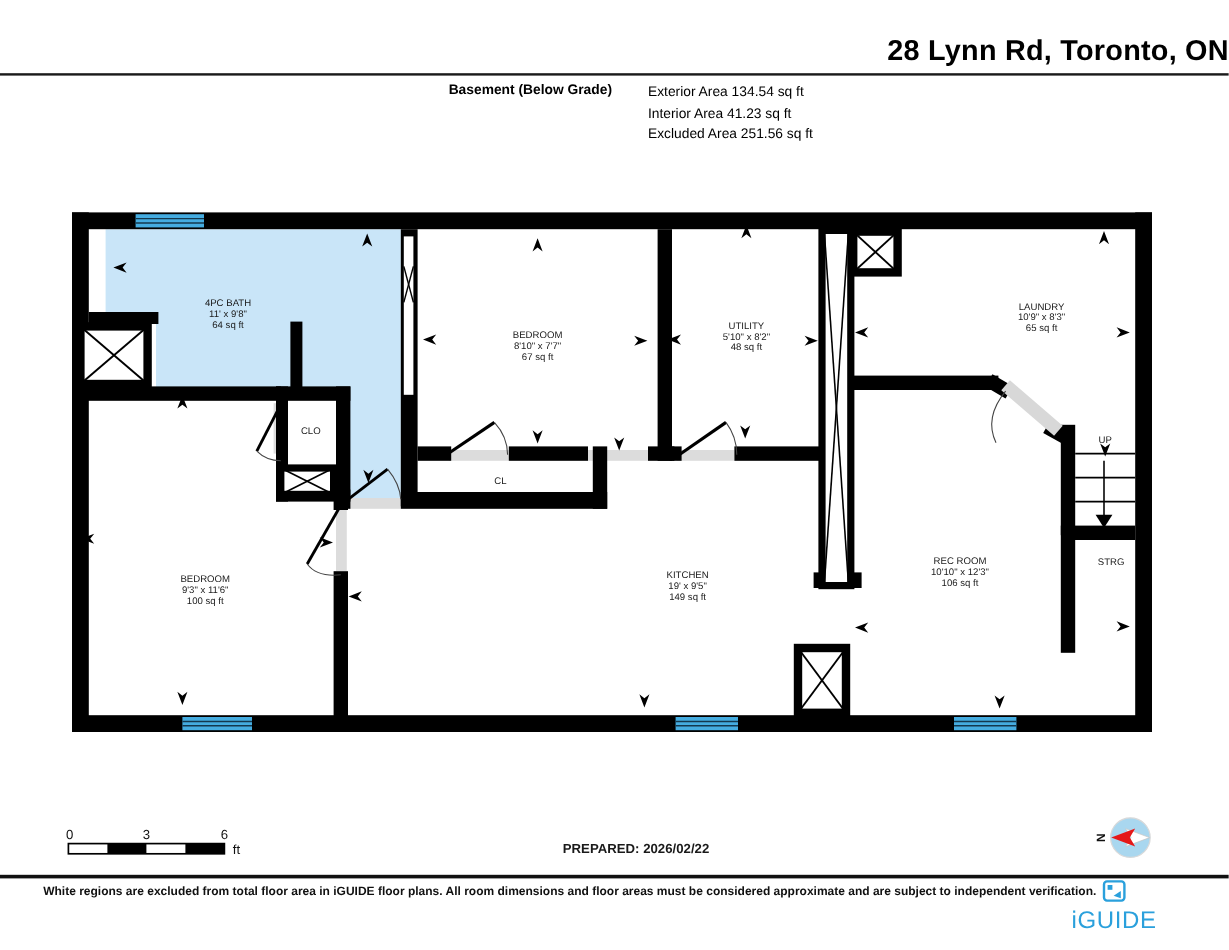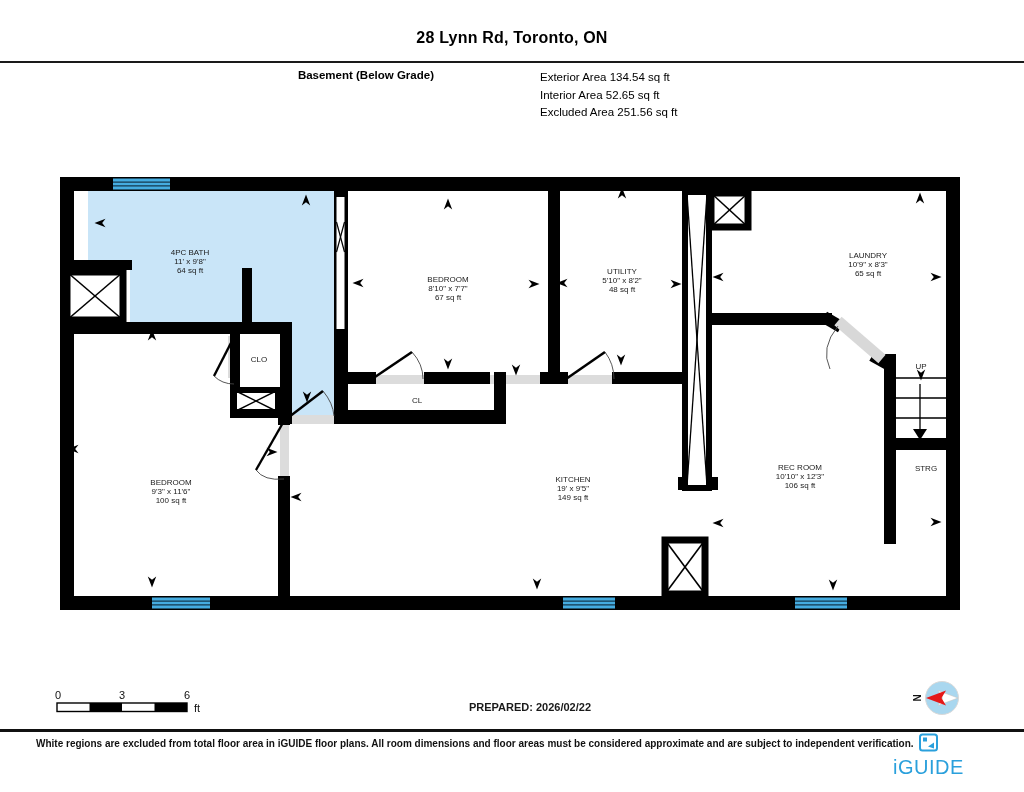--- a/index.html
+++ b/index.html
@@ -1,26 +1,26 @@
 <!DOCTYPE html>
 <html><head>
 <meta charset="utf-8">
 <style>
   html,body{margin:0;padding:0;}
   body{
     width:1024px;height:792px;position:relative;background:#ffffff;
     font-family:"Liberation Sans", sans-serif;color:#111;overflow:hidden;
   }
   .page-title{
-    position:absolute;top:29px;left:0;width:1024px;text-align:center;
-    font-size:16px;font-weight:bold;letter-spacing:.2px;color:#000;
+    position:absolute;top:29px;left:0;width:1024px;text-align:right;
+    font-size:24px;font-weight:bold;letter-spacing:.2px;color:#000;
   }
   .title-rule{position:absolute;top:61px;left:0;width:1024px;height:2px;background:#1a1a1a;}
   .floor-label{
-    position:absolute;top:69px;left:0;width:434px;text-align:right;
+    position:absolute;top:69px;left:0;width:510px;text-align:right;
     font-size:11.5px;font-weight:bold;color:#000;
   }
   .area-lines{position:absolute;top:69px;left:540px;font-size:11.5px;line-height:17.5px;color:#000;}
   svg.sheet{position:absolute;top:0;left:0;}
   .footer-rule{position:absolute;top:729px;left:0;width:1024px;height:3px;background:#111;}
   .disclaimer{position:absolute;top:738px;left:36px;font-size:10px;color:#111;white-space:nowrap;font-weight:bold;}
   .logo{position:absolute;top:732px;left:893px;display:flex;align-items:center;gap:3px;flex-direction:column;}
   .logo .brand-text{font-size:20px;font-weight:500;color:#2aa0dc;letter-spacing:.5px;}
   .room-label{font-size:8px;fill:#1a1a1a;}
   .small-label{font-size:8px;fill:#1a1a1a;}
@@ -28,21 +28,21 @@
   .prepared{font-size:11px;font-weight:600;fill:#1a1a1a;}
 </style>
 </head>
 <body>
 
 <div class="page-title">28 Lynn Rd, Toronto, ON</div>
 <div class="title-rule"></div>
 <div class="floor-label">Basement (Below Grade)</div>
 <div class="area-lines">
   <div>Exterior Area 134.54 sq ft</div>
-  <div>Interior Area 52.65 sq ft</div>
+  <div>Interior Area 41.23 sq ft</div>
   <div>Excluded Area 251.56 sq ft</div>
 </div>
 
 <svg class="sheet" width="1024" height="792" viewBox="0 0 1024 792">
 
   <polygon points="88,191 334,191 334,417 290,417 290,325 130,325 130,268 88,268" fill="#c9e5f8"></polygon>
 
   <g fill="#dcdcdc">
     <rect x="374" y="375" width="50" height="9"></rect>
     <rect x="490" y="375" width="50" height="9"></rect>

